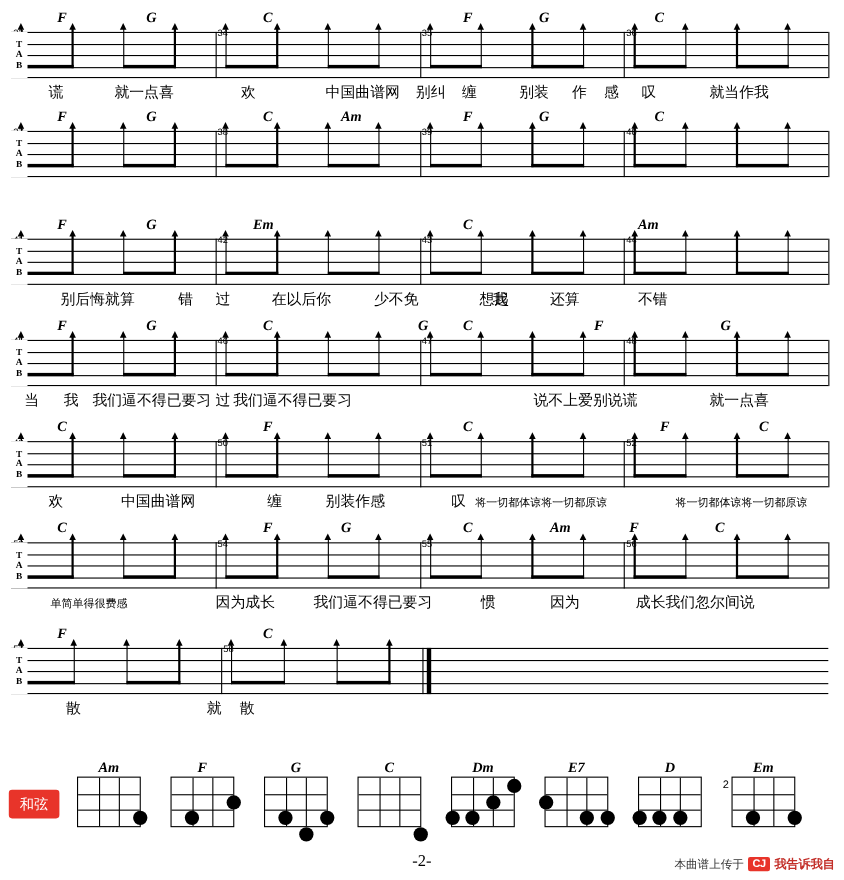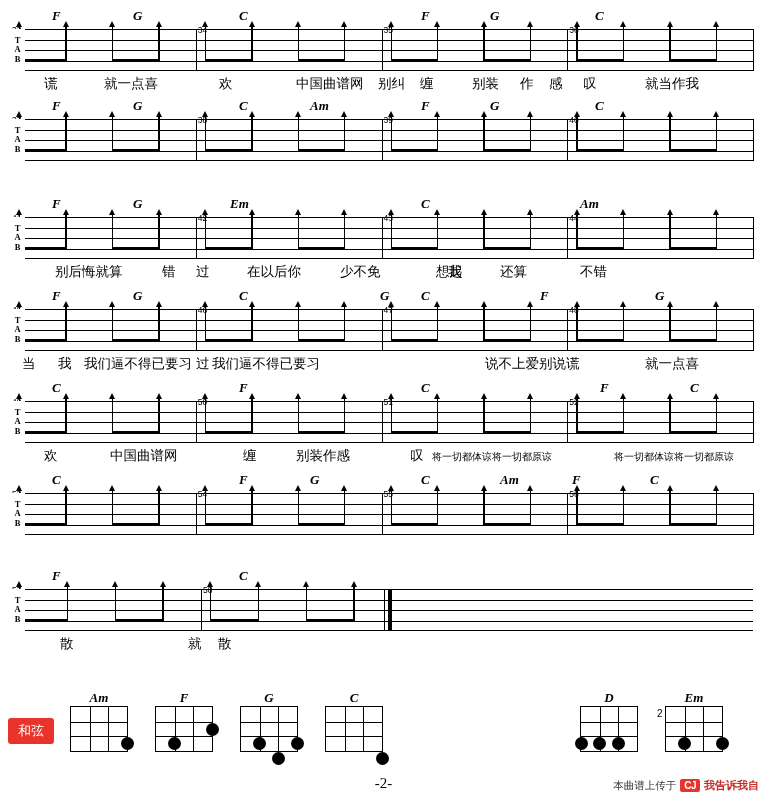--- a/index.html
+++ b/index.html
@@ -547,20 +547,28 @@
           <div class="stem" style="left: 715.562px;"></div>
           <div class="arrow" style="left: 712.962px;"></div>
           <div class="beam" style="left: 576.25px; width: 47.8375px; top: 34px;"></div>
           <div class="beam" style="left: 669.125px; width: 47.8375px; top: 34px;"></div>
           <div class="tabbox">
             <div>T</div>
             <div>A</div>
             <div>B</div>
           </div>
         </div>
+        <div class="lyrics">
+          <span class="sm" style="left: 46px; top: 3px;">单简单得很费感</span>
+          <span style="left: 196px;">因为成长</span>
+          <span style="left: 285px;">我们逼不得已要习</span>
+          <span style="left: 437px;">惯</span>
+          <span style="left: 500px;">因为</span>
+          <span style="left: 578px;">成长我们忽尔间说</span>
+        </div>
       </div>
       <div class="system" style="top: 568px;">
         <div class="chordrow">
           <span class="chord" style="left: 52px;">F</span>
           <span class="chord" style="left: 239px;">C</span>
         </div>
         <div class="staffwrap">
           <div class="staff">
             <div class="ln l1"></div>
             <div class="ln l2"></div>
@@ -644,20 +652,45 @@
       <div class="cd" style="left: 323px;">
         <div class="nm">C</div>
         <div class="grid">
           <div class="v" style="left: 18.6667px;"></div>
           <div class="v" style="left: 37.3333px;"></div>
           <div class="h" style="top: 14.6667px;"></div>
           <div class="h" style="top: 29.3333px;"></div>
           <div class="dot" style="left: 49.5px; top: 44.8333px;"></div>
         </div>
       </div>
+      <div class="cd" style="left: 408px;">
+        <div class="nm">Dm</div>
+        <div class="grid">
+          <div class="v" style="left: 18.6667px;"></div>
+          <div class="v" style="left: 37.3333px;"></div>
+          <div class="h" style="top: 14.6667px;"></div>
+          <div class="h" style="top: 29.3333px;"></div>
+          <div class="dot" style="left: -6.5px; top: 30.1667px;"></div>
+          <div class="dot" style="left: 12.1667px; top: 30.1667px;"></div>
+          <div class="dot" style="left: 30.8333px; top: 15.5px;"></div>
+          <div class="dot" style="left: 49.5px; top: 0.833333px;"></div>
+        </div>
+      </div>
+      <div class="cd" style="left: 493px;">
+        <div class="nm">E7</div>
+        <div class="grid">
+          <div class="v" style="left: 18.6667px;"></div>
+          <div class="v" style="left: 37.3333px;"></div>
+          <div class="h" style="top: 14.6667px;"></div>
+          <div class="h" style="top: 29.3333px;"></div>
+          <div class="dot" style="left: -6.5px; top: 15.5px;"></div>
+          <div class="dot" style="left: 30.8333px; top: 30.1667px;"></div>
+          <div class="dot" style="left: 49.5px; top: 30.1667px;"></div>
+        </div>
+      </div>
       <div class="cd" style="left: 578px;">
         <div class="nm">D</div>
         <div class="grid">
           <div class="v" style="left: 18.6667px;"></div>
           <div class="v" style="left: 37.3333px;"></div>
           <div class="h" style="top: 14.6667px;"></div>
           <div class="h" style="top: 29.3333px;"></div>
           <div class="dot" style="left: -6.5px; top: 30.1667px;"></div>
           <div class="dot" style="left: 12.1667px; top: 30.1667px;"></div>
           <div class="dot" style="left: 30.8333px; top: 30.1667px;"></div>

